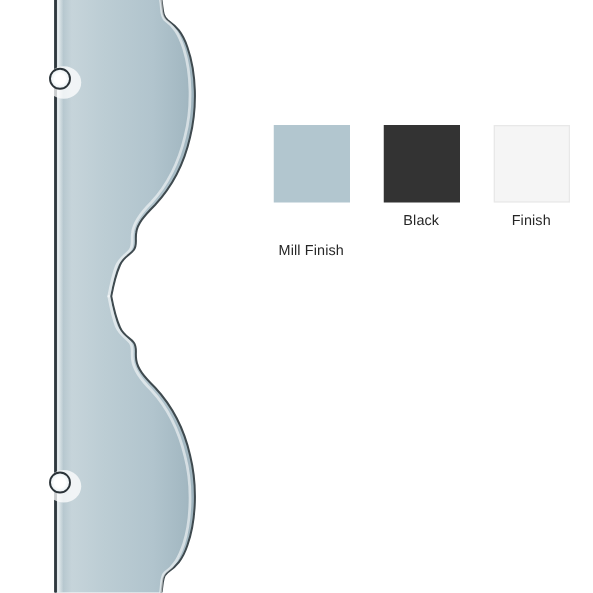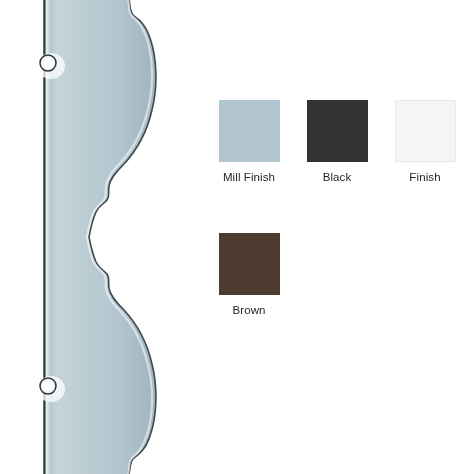--- a/index.html
+++ b/index.html
@@ -44,21 +44,21 @@
   .swatch-row.row-top { margin-bottom: 0; }
   .swatch-row.row-bottom { margin-top: 49px; }
 
   .swatch-option {
     width: 88px;
     display: flex;
     flex-direction: column;
     align-items: center;
     cursor: pointer;
   }
-  .swatch-option:first-child { margin-left: 5px; }
+  .swatch-option:first-child { margin-left: 5px; gap: 24px; }
 
   .swatch-chip {
     width: 61px;
     height: 62px;
     box-sizing: border-box;
   }
   .swatch-chip.bordered {
     border: 1px solid #e8e8e8;
   }
   .swatch-label {
@@ -164,19 +164,15 @@
 
     <div class="swatch-option">
       <div class="swatch-chip bordered" style="background:#f5f5f5;"></div>
       <div class="swatch-label">Finish</div>
     </div>
   </div>
 
   <div class="swatch-row row-bottom">
 
 
-    <div class="swatch-option">
-      <div class="swatch-chip" style="background:#4e3b2f;"></div>
-      <div class="swatch-label">Brown</div>
-    </div>
   </div>
 
 </div>
 
 </body></html>

